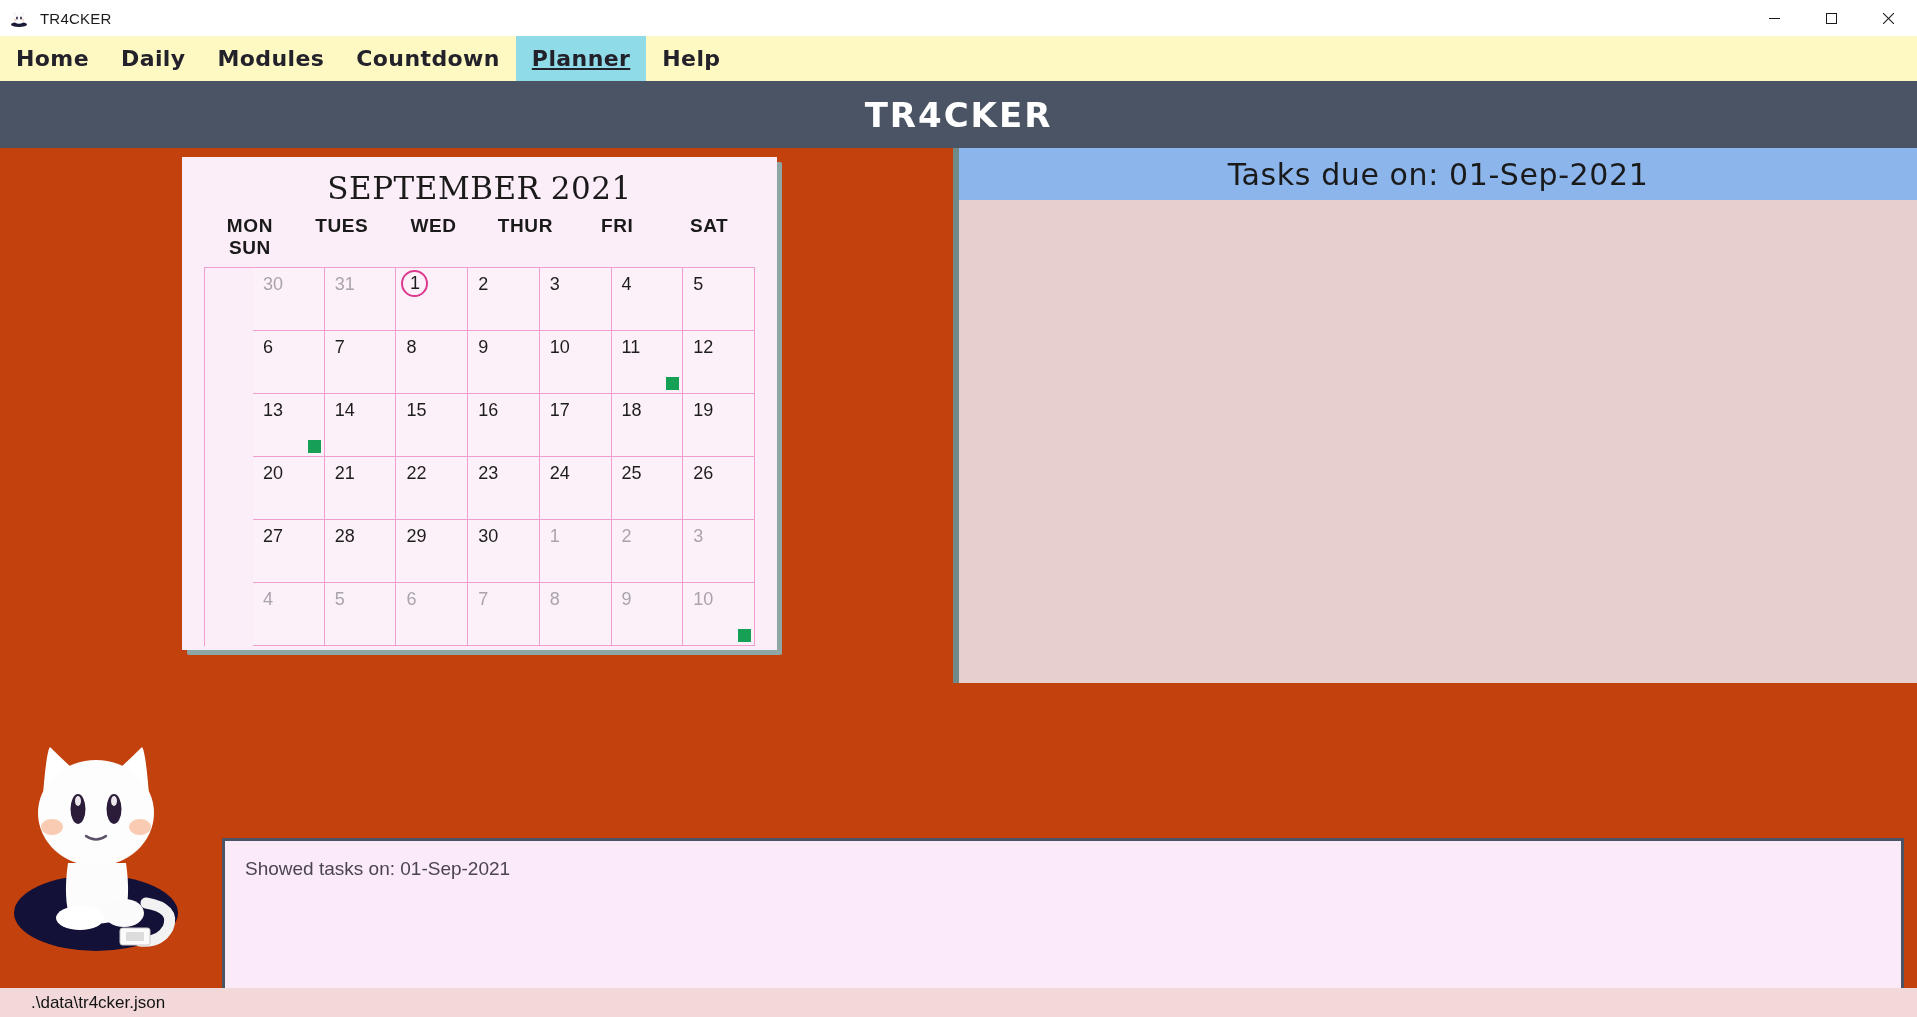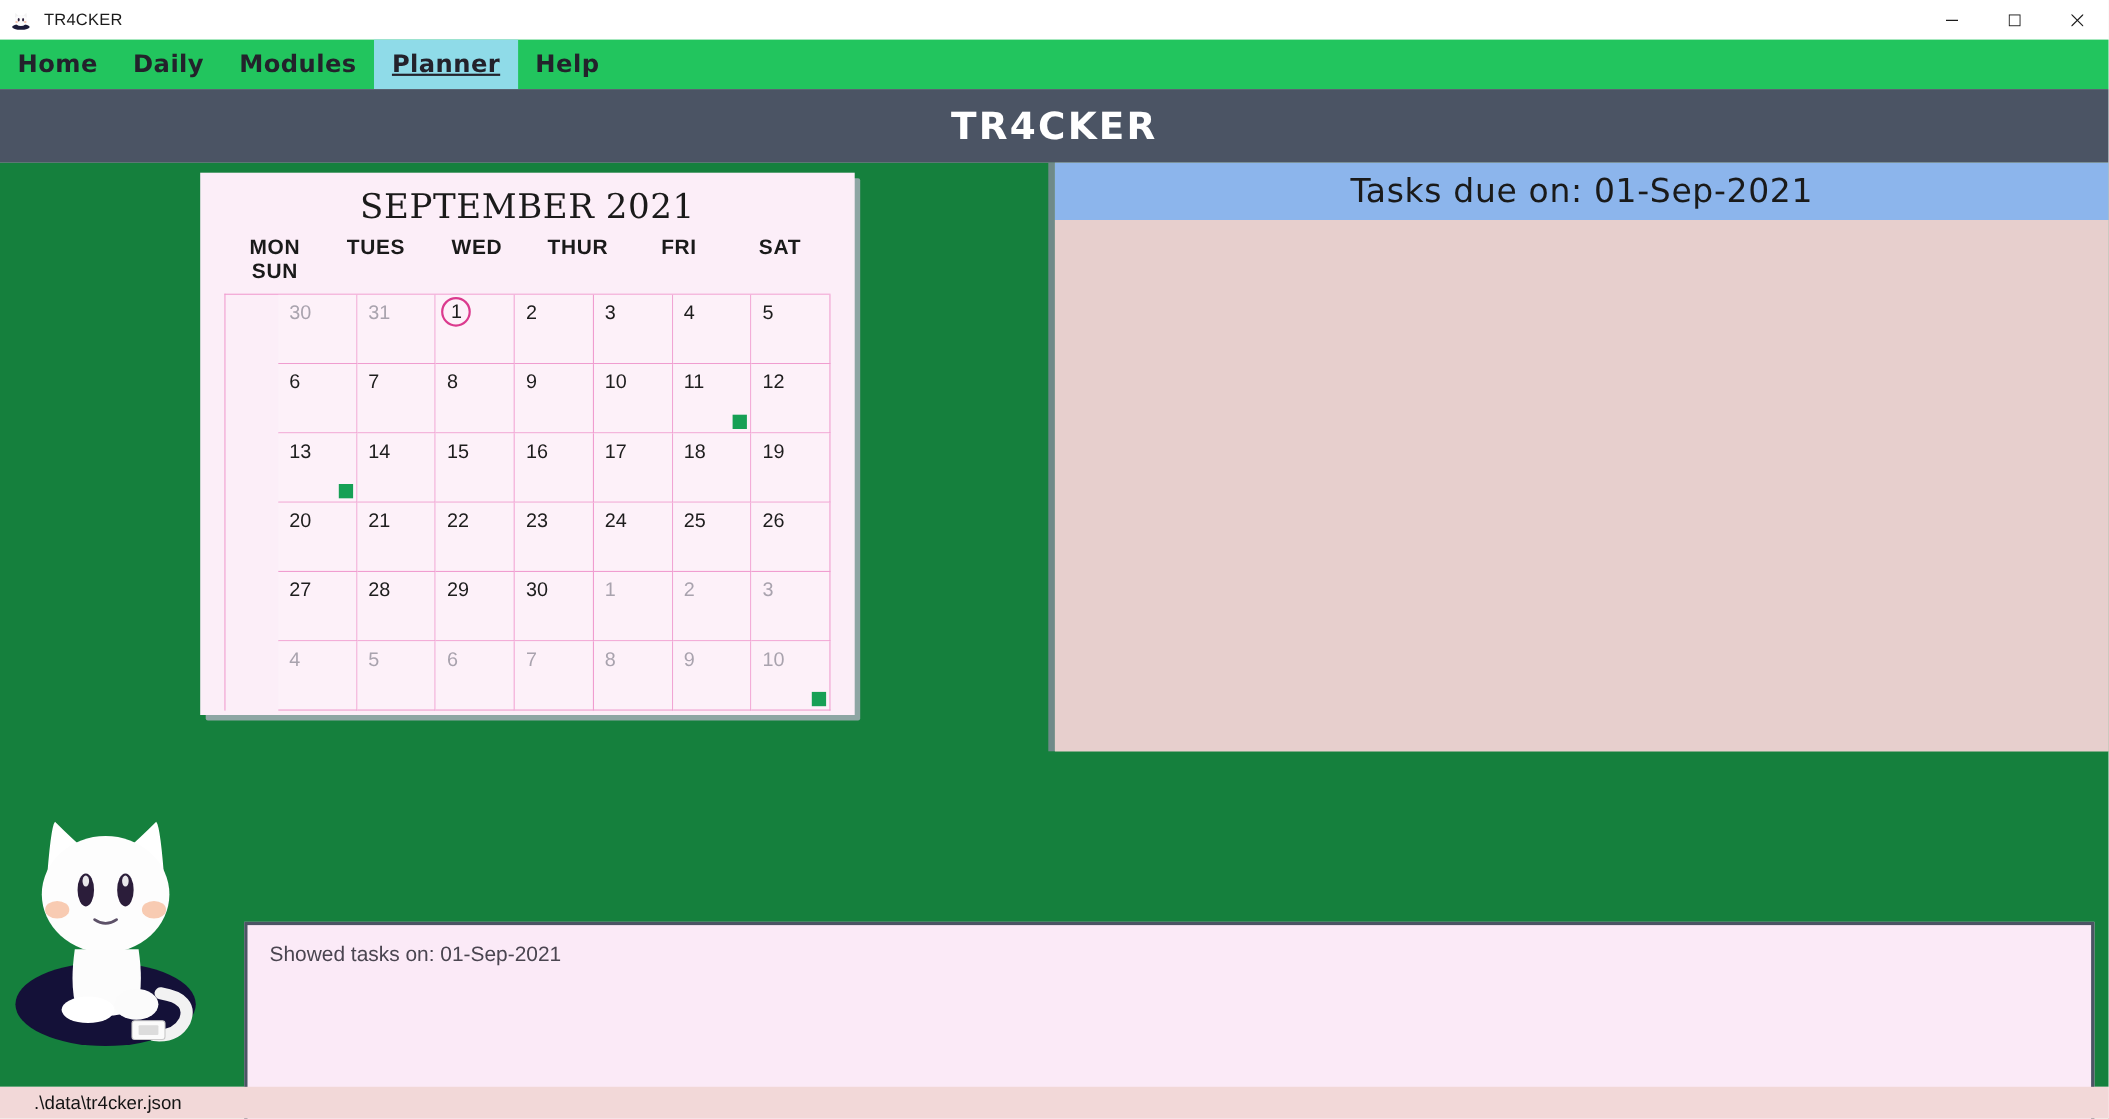--- a/index.html
+++ b/index.html
@@ -53,21 +53,21 @@
     display: flex; align-items: center; justify-content: center;
     color: #1b1b1b;
   }
 
   
   .menubar {
     position: absolute;
     left: 0; top: 36px;
     width: 1917px;
     height: 45px;
-    background: #22c55e;
+    background: #fef9c3;
     display: flex;
     align-items: stretch;
   }
   .menu-item {
     display: flex;
     align-items: center;
     padding: 0 16px;
     font-family: "DejaVu Sans", sans-serif;
     font-weight: 700;
     font-size: 22px;
@@ -95,21 +95,21 @@
     font-size: 34px;
     letter-spacing: 2px;
   }
 
   
   .body-area {
     position: absolute;
     left: 0; top: 148px;
     width: 1917px;
     height: 840px;
-    background: #15803d;
+    background: #c2410c;
   }
 
   
   .left-region {
     position: absolute;
     left: 0; top: 0;
     width: 956px;
     height: 535px;
   }
   .vert-divider {
@@ -306,20 +306,23 @@
 
   <div class="menubar" id="menubar">
       <div class="menu-item">
         <span>Home</span>
       </div>
       <div class="menu-item">
         <span>Daily</span>
       </div>
       <div class="menu-item">
         <span>Modules</span>
+      </div>
+      <div class="menu-item">
+        <span>Countdown</span>
       </div>
       <div class="menu-item active">
         <span>Planner</span>
       </div>
       <div class="menu-item">
         <span>Help</span>
       </div>
     </div>
 
   <div class="appheader">

